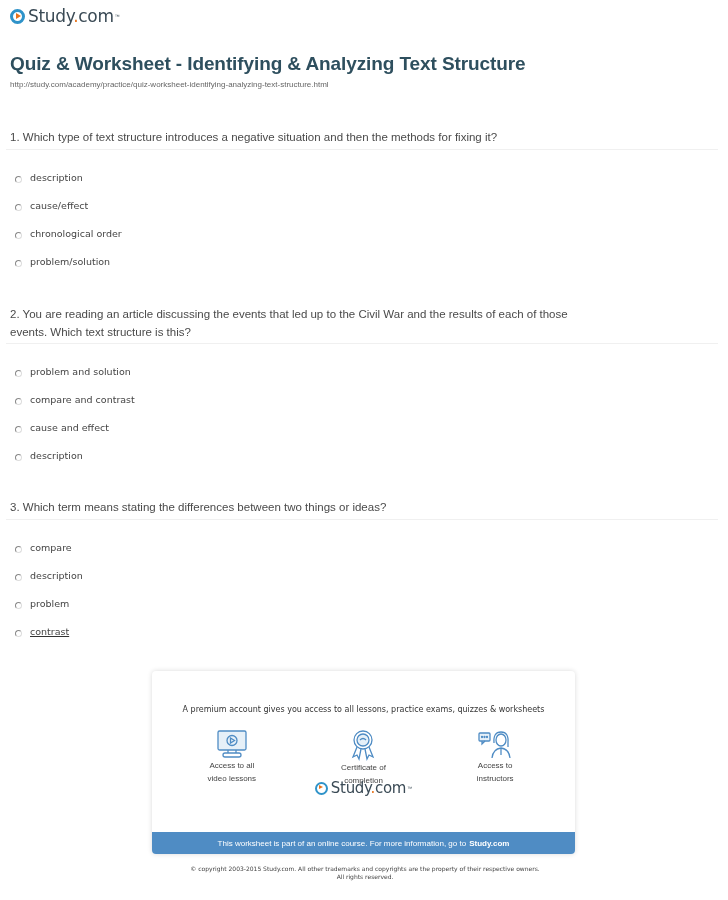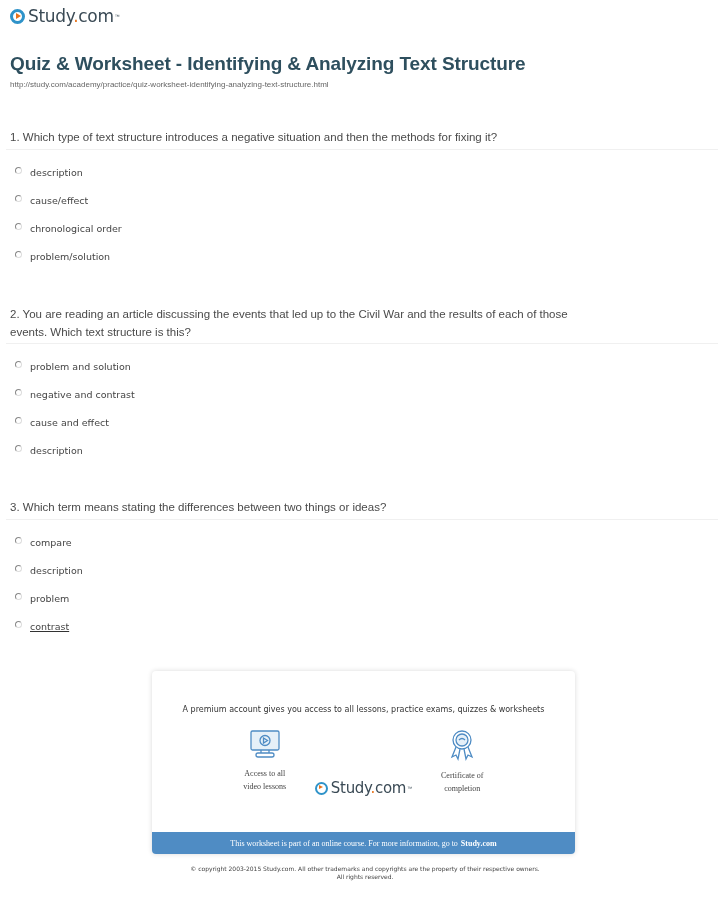--- a/index.html
+++ b/index.html
@@ -12,38 +12,38 @@
   .logo-text { font-family: "DejaVu Sans", sans-serif; font-size: 17px; color: #3a4a55; letter-spacing: -0.3px; }
   .logo-text .dot { color: #e8731b; }
   .logo-tm { font-size: 5px; color: #3a4a55; vertical-align: top; margin-left: 1px; }
 
   .title { position: absolute; left: 10px; top: 53px; font-size: 19px; font-weight: bold; color: #2e4f5e; letter-spacing: -0.1px; }
   .url { position: absolute; left: 10px; top: 80px; font-size: 8px; color: #666; }
 
   .question { position: absolute; left: 10px; font-size: 11.5px; color: #4a4a4a; line-height: 18px; width: 600px; }
   .q-rule { position: absolute; left: 6px; width: 712px; height: 1px; background: #f0f0f0; }
 
-  .option { position: absolute; left: 15px; display: flex; align-items: flex-start; height: 16px; }
+  .option { position: absolute; left: 15px; display: flex; align-items: flex-end; height: 16px; }
   .radio { width: 7px; height: 7px; border-radius: 50%; border: 1.5px solid #888; border-right-color: #ddd; border-bottom-color: #ddd; margin-right: 8px; }
   .opt-label { font-family: "DejaVu Sans", sans-serif; font-size: 9.5px; color: #444; }
 
   .promo { position: absolute; left: 152px; top: 671px; width: 423px; height: 183px; background: #fff; border-radius: 4px; box-shadow: 0 0 5px rgba(0,0,0,0.15); overflow: hidden; }
   .promo-title { position: absolute; top: 13px; width: 100%; text-align: center; font-family: "DejaVu Sans", sans-serif; font-size: 15px; color: #6a9ec8; font-weight: 300; }
   .promo-sub { position: absolute; top: 34px; width: 100%; text-align: center; font-family: "DejaVu Sans", sans-serif; font-size: 8px; color: #333; }
   .features { position: absolute; top: 58px; left: 0; width: 100%; display: flex; justify-content: space-around; padding: 0 14px; }
   .feature { width: 100px; text-align: center; }
   .feature svg { display: block; margin: 0 auto; }
-  .feature-label { margin-top: 8px; font-family: Liberation Serif, serif; font-size: 8px; color: #444; line-height: 13px; white-space: pre-line; }
+  .feature-label { margin-top: 0; font-family: Liberation Sans, sans-serif; font-size: 8px; color: #444; line-height: 13px; white-space: pre-line; }
 
   .promo-logo { position: absolute; top: 108px; width: 100%; display: flex; justify-content: center; align-items: center; }
   .promo-logo .logo-mark { width: 13px; height: 13px; border-width: 2.5px; }
   .promo-logo .logo-mark::after { left: 2.5px; top: 1.5px; border-left-width: 4px; border-top-width: 2.5px; border-bottom-width: 2.5px; }
   .promo-logo .logo-text { font-size: 15px; }
 
-  .promo-bar { position: absolute; bottom: 0; left: 0; width: 100%; height: 22px; background: #4f8cc4; color: #fff; font-family: Liberation Serif, serif; font-size: 8px; display: flex; align-items: center; justify-content: center; }
+  .promo-bar { position: absolute; bottom: 0; left: 0; width: 100%; height: 22px; background: #4f8cc4; color: #fff; font-family: Liberation Sans, sans-serif; font-size: 8px; display: flex; align-items: center; justify-content: center; }
   .promo-bar b { margin-left: 3px; }
 
   .copyright { position: absolute; top: 865px; left: 150px; width: 430px; text-align: center; font-family: "DejaVu Sans", sans-serif; font-size: 6px; color: #444; line-height: 8px; }
 </style>
 </head>
 <body>
 
 <div class="logo">
   <span class="logo-mark"></span>
   <span class="logo-text"><span>Study</span><span class="dot">.</span><span>com</span></span>
@@ -73,21 +73,21 @@
   </div>
 
 <div class="question" style="top:305px; width:585px;">2. You are reading an article discussing the events that led up to the Civil War and the results of each of those events. Which text structure is this?</div>
 <div class="q-rule" style="top:343px;"></div>
 <div class="option" style="top:361px;">
     <span class="radio"></span>
     <span class="opt-label">problem and solution</span>
   </div>
 <div class="option" style="top:389px;">
     <span class="radio"></span>
-    <span class="opt-label">negative and contrast</span>
+    <span class="opt-label">compare and contrast</span>
   </div>
 <div class="option" style="top:417px;">
     <span class="radio"></span>
     <span class="opt-label">cause and effect</span>
   </div>
 <div class="option" style="top:445px;">
     <span class="radio"></span>
     <span class="opt-label">description</span>
   </div>
 
@@ -133,20 +133,37 @@
           <circle cx="14" cy="11" r="9"></circle>
           <circle cx="14" cy="11" r="6" fill="#e6f0f8"></circle>
           <path d="M11 11 Q14 8 17 11"></path>
           <path d="M8 18 L4 28 L8 26 L10 30 L12 20"></path>
           <path d="M20 18 L24 28 L20 26 L18 30 L16 20"></path>
         </svg>
       </span>
       <div class="feature-label">Certificate of
 completion</div>
     </div>
+    <div class="feature">
+      <span>
+        <svg width="36" height="30" viewBox="0 0 36 30" fill="none" stroke="#4f8cc4" stroke-width="1.3">
+          <rect x="2" y="4" width="11" height="8" rx="1" fill="#e6f0f8"></rect>
+          <path d="M5 12 L5 15 L8 12"></path>
+          <circle cx="5" cy="8" r="0.5" fill="#4f8cc4"></circle>
+            <circle cx="7.5" cy="8" r="0.5" fill="#4f8cc4"></circle>
+            <circle cx="10" cy="8" r="0.5" fill="#4f8cc4"></circle>
+          <path d="M17 14 Q16 3 24 3 Q32 3 31 14 L31 18"></path>
+          <ellipse cx="24" cy="11" rx="5" ry="6"></ellipse>
+          <path d="M15 29 Q16 20 24 19 Q32 20 33 29"></path>
+          <path d="M24 19 L24 26"></path>
+        </svg>
+      </span>
+      <div class="feature-label">Access to
+instructors</div>
+    </div>
   </div>
 
   <div class="promo-logo">
     <span class="logo-mark"></span>
     <span class="logo-text"><span>Study</span><span class="dot">.</span><span>com</span></span>
     <span class="logo-tm">™</span>
   </div>
 
   <div class="promo-bar">
     <span>This worksheet is part of an online course. For more information, go to</span>

